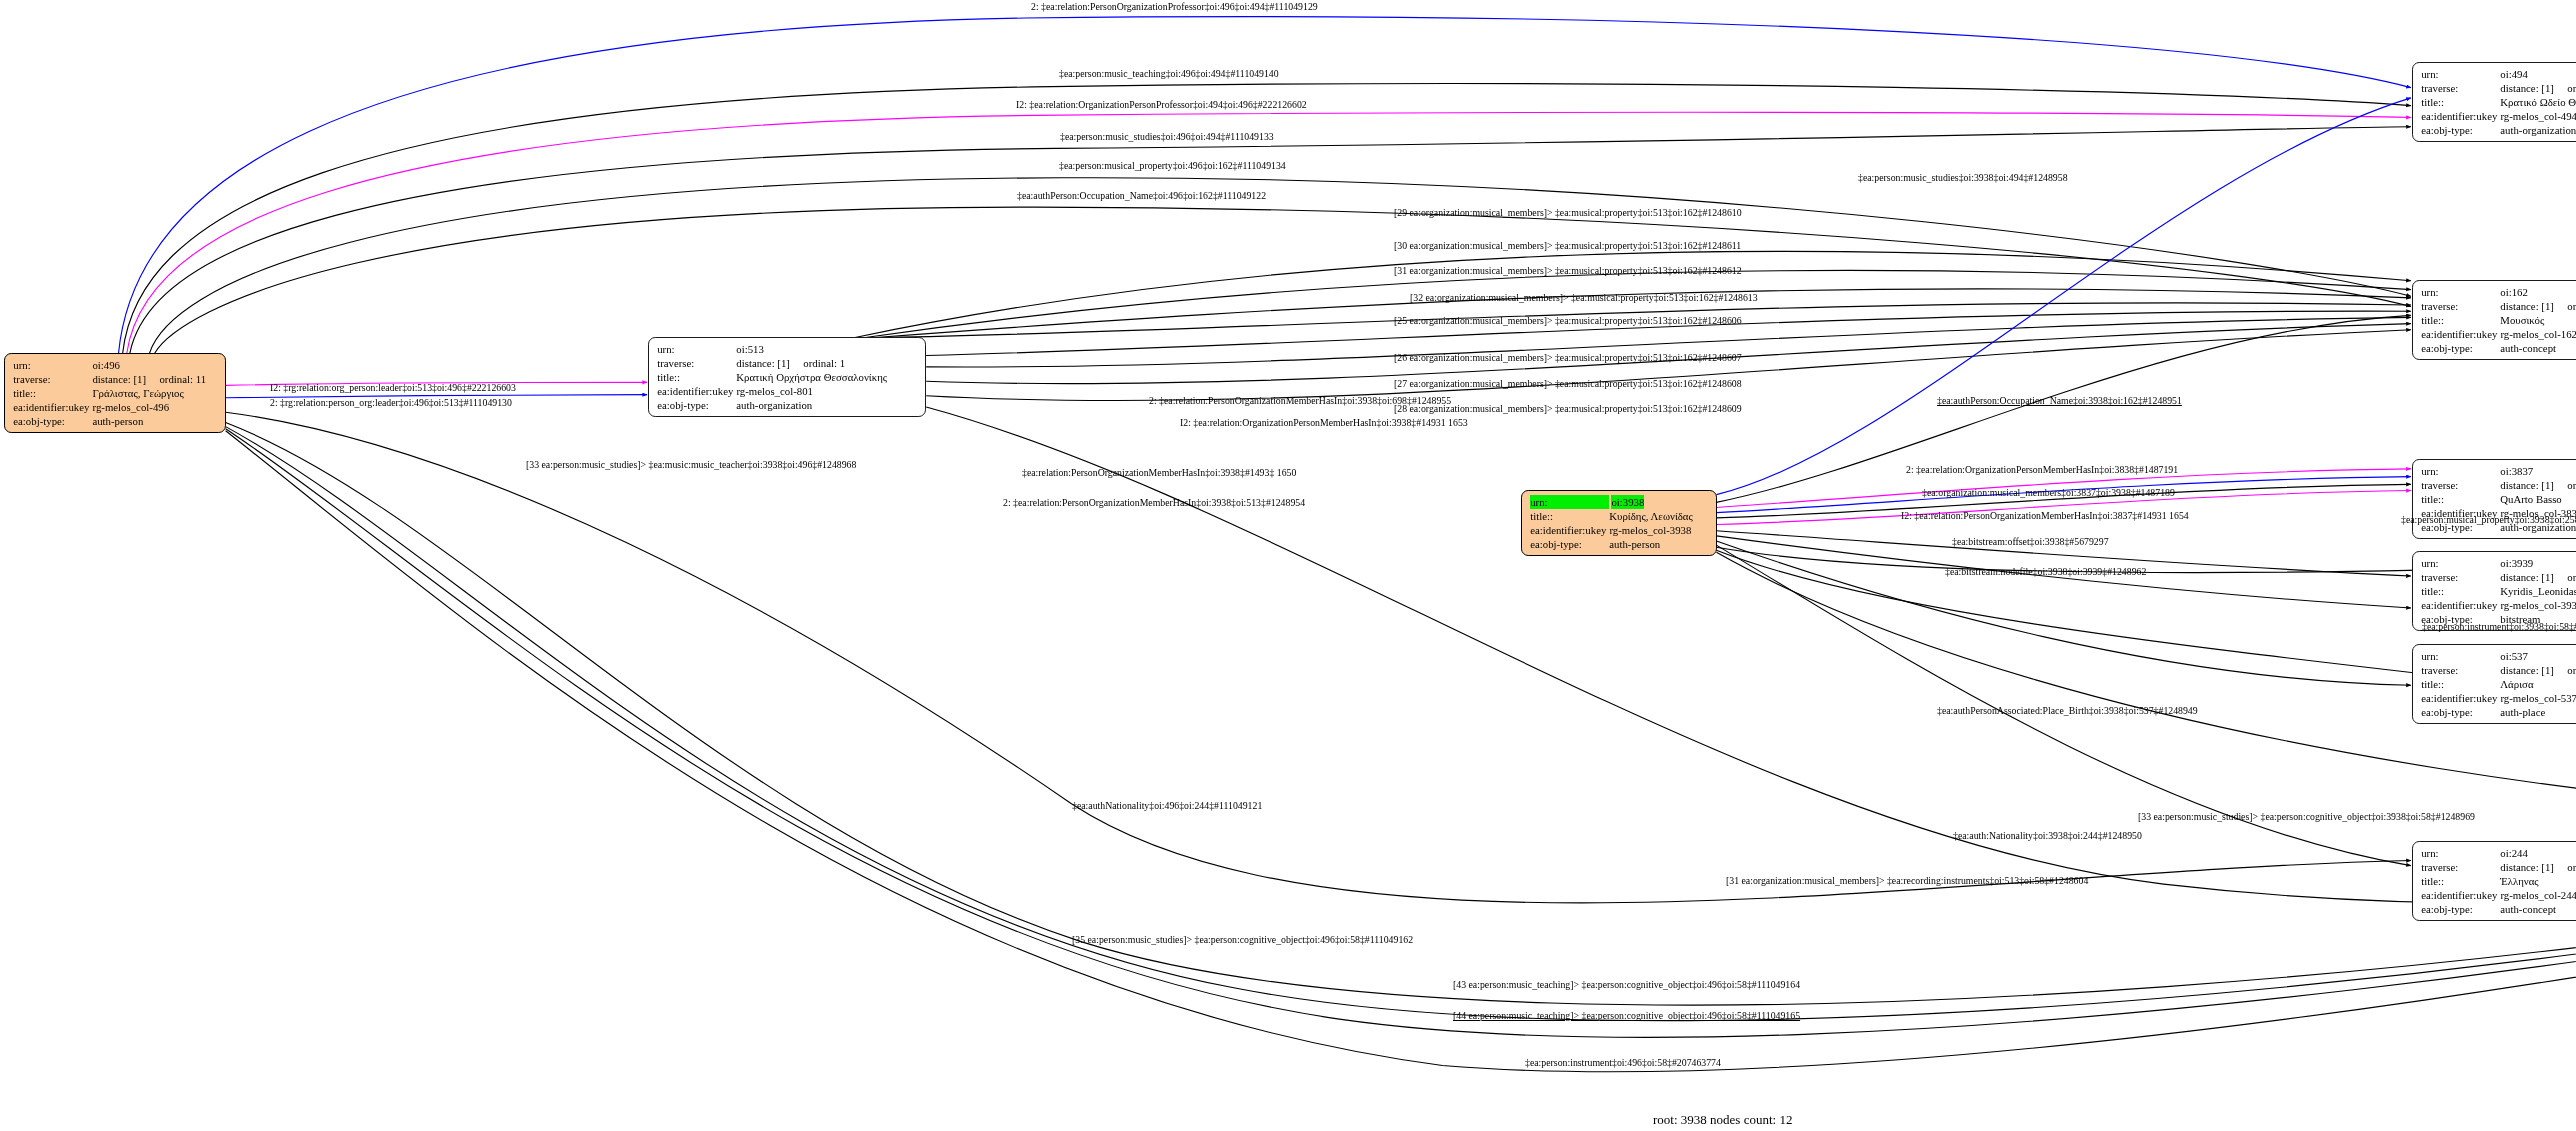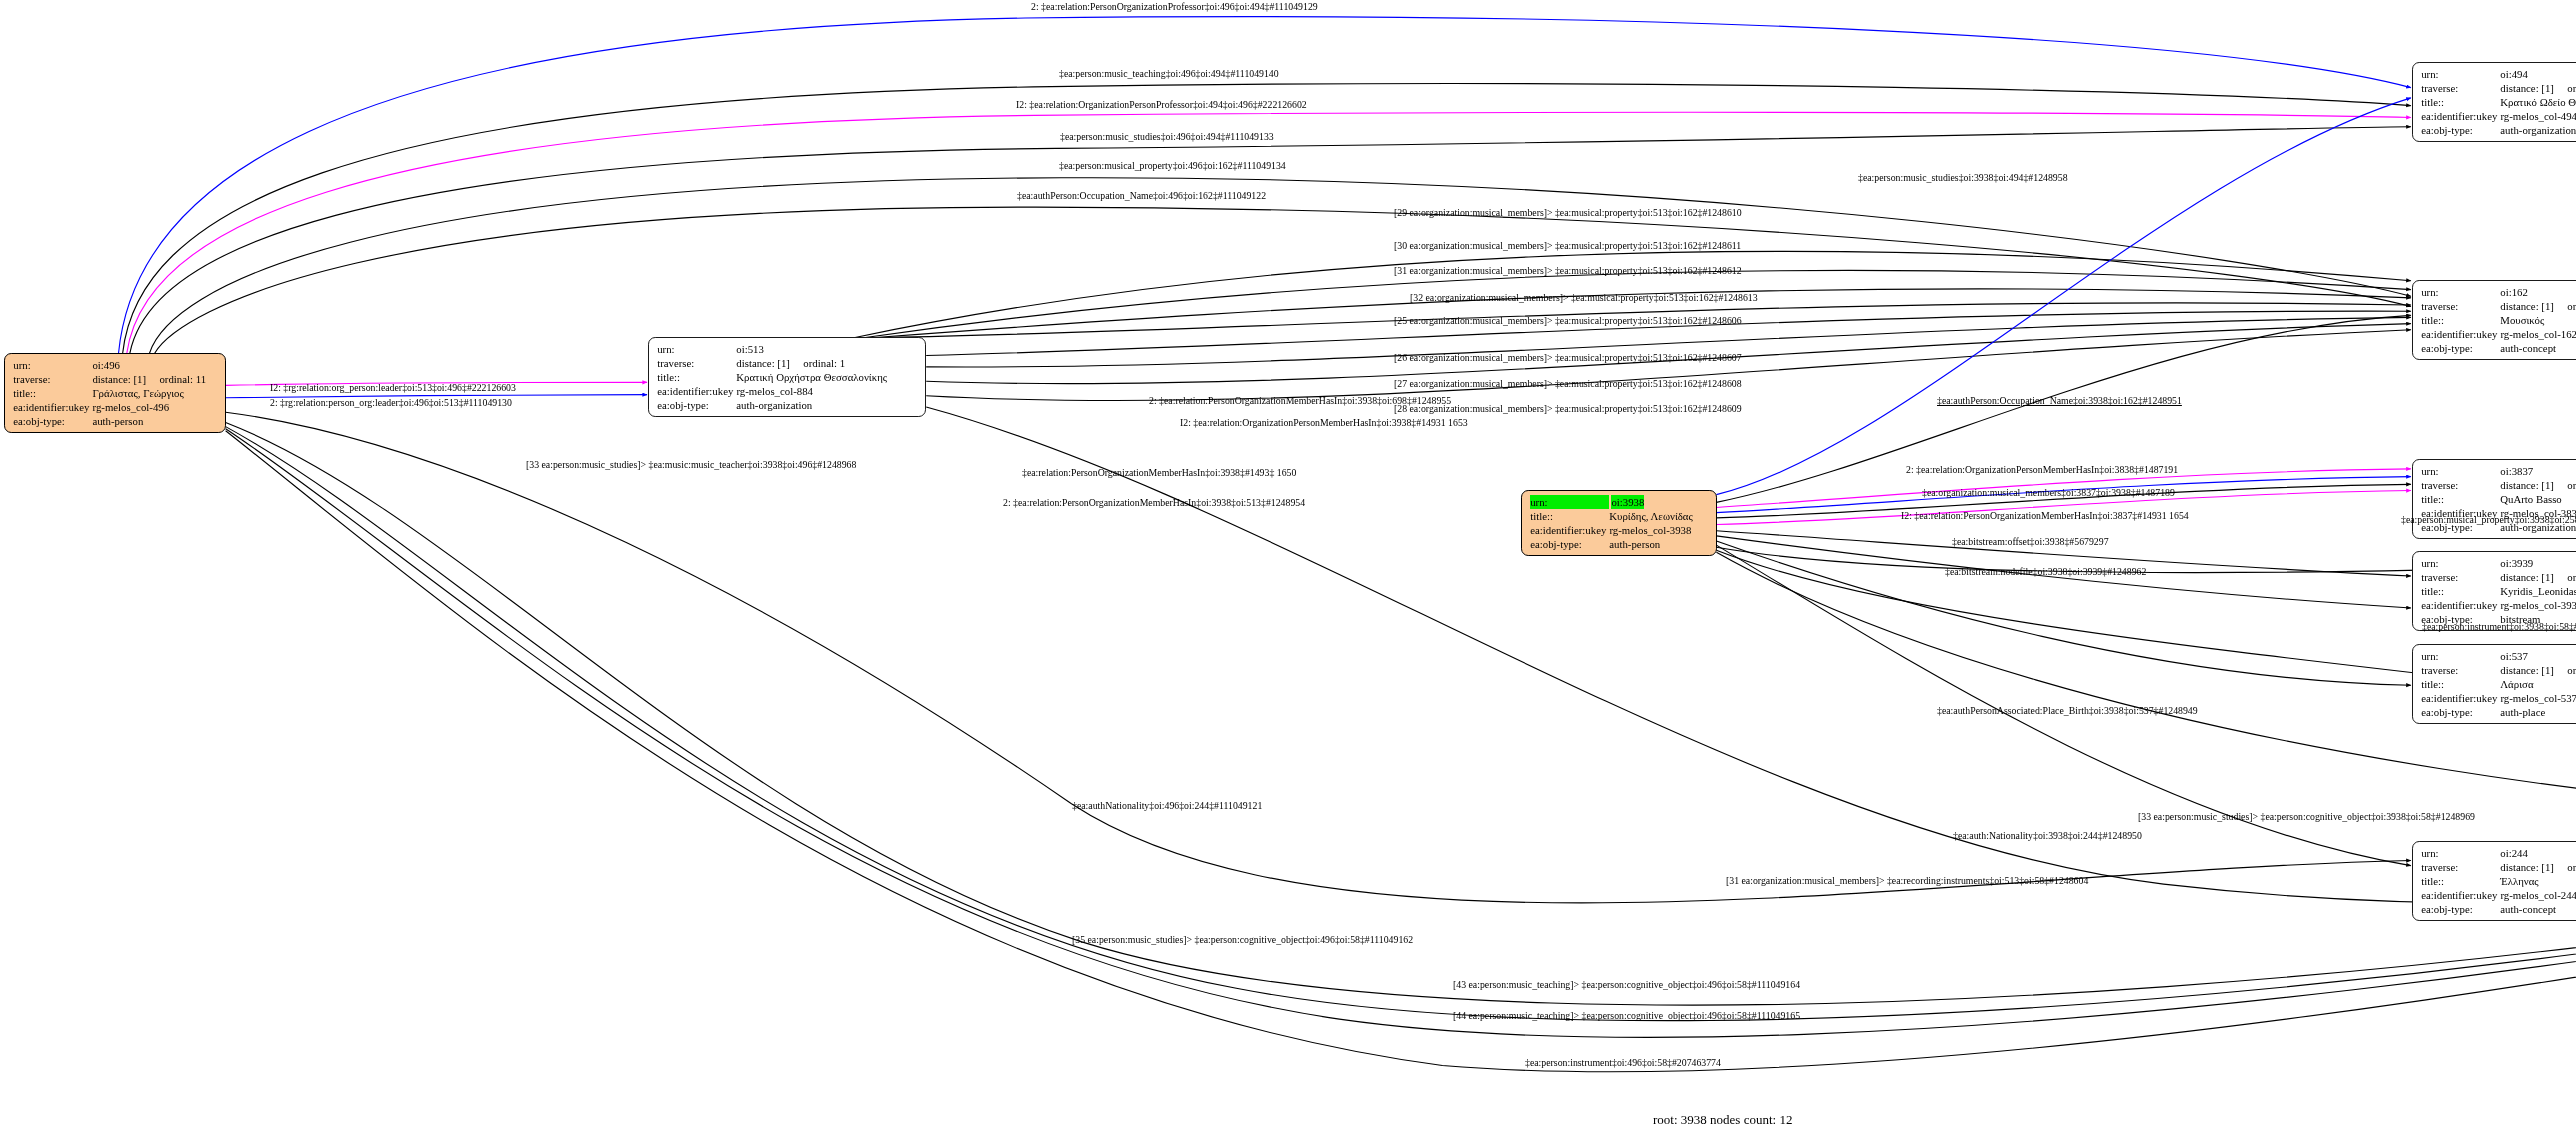--- a/index.html
+++ b/index.html
@@ -176,21 +176,21 @@
         <div class="row">
           <span class="key">traverse:</span>
           <span class="val">distance: [1]<span class="ord">ordinal: 1</span></span>
         </div>
         <div class="row">
           <span class="key">title::</span>
           <span class="val">Κρατική Ορχήστρα Θεσσαλονίκης</span>
         </div>
         <div class="row">
           <span class="key">ea:identifier:ukey</span>
-          <span class="val">rg-melos_col-884</span>
+          <span class="val">rg-melos_col-801</span>
         </div>
         <div class="row">
           <span class="key">ea:obj-type:</span>
           <span class="val">auth-organization</span>
         </div>
       </div>
       <div class="node highlight" style="left: 1521px; top: 490px; width: 196px;">
         <div class="row urn-green">
           <span class="key">urn:</span>
           <span class="val">oi:3938</span>
@@ -372,19 +372,19 @@
       <div class="edge-label" style="left: 1945px; top: 567px;">‡ea:bitstream:nodefile‡oi:3938‡oi:3939‡#1248962</div>
       <div class="edge-label" style="left: 2401px; top: 515px;">‡ea:person:musical_property‡oi:3938‡oi:2583‡#1248959</div>
       <div class="edge-label" style="left: 2422px; top: 622px;">‡ea:person:instrument‡oi:3938‡oi:58‡#1248960</div>
       <div class="edge-label" style="left: 1937px; top: 706px;">‡ea:authPersonAssociated:Place_Birth‡oi:3938‡oi:537‡#1248949</div>
       <div class="edge-label" style="left: 1072px; top: 801px;">‡ea:authNationality‡oi:496‡oi:244‡#111049121</div>
       <div class="edge-label" style="left: 1953px; top: 831px;">‡ea:auth:Nationality‡oi:3938‡oi:244‡#1248950</div>
       <div class="edge-label" style="left: 2138px; top: 812px;">[33 ea:person:music_studies]&gt; ‡ea:person:cognitive_object‡oi:3938‡oi:58‡#1248969</div>
       <div class="edge-label" style="left: 1726px; top: 876px;">[31 ea:organization:musical_members]&gt; ‡ea:recording:instruments‡oi:513‡oi:58‡#1248604</div>
       <div class="edge-label" style="left: 1072px; top: 935px;">[35 ea:person:music_studies]&gt; ‡ea:person:cognitive_object‡oi:496‡oi:58‡#111049162</div>
       <div class="edge-label" style="left: 1453px; top: 980px;">[43 ea:person:music_teaching]&gt; ‡ea:person:cognitive_object‡oi:496‡oi:58‡#111049164</div>
-      <div class="edge-label" style="left: 1453px; top: 1011px;">[44 ea:person:music_teaching]&gt; ‡ea:person:cognitive_object‡oi:496‡oi:58‡#111049165</div>
+      <div class="edge-label" style="left: 1453px; top: 1011px; text-decoration: underline;">[44 ea:person:music_teaching]&gt; ‡ea:person:cognitive_object‡oi:496‡oi:58‡#111049165</div>
       <div class="edge-label" style="left: 1525px; top: 1058px;">‡ea:person:instrument‡oi:496‡oi:58‡#207463774</div>
     </div>
 
   <div class="caption" style="left:1653px; top:1112px;">root: 3938 nodes count: 12</div>
 </div>
 
 
 </body></html>

